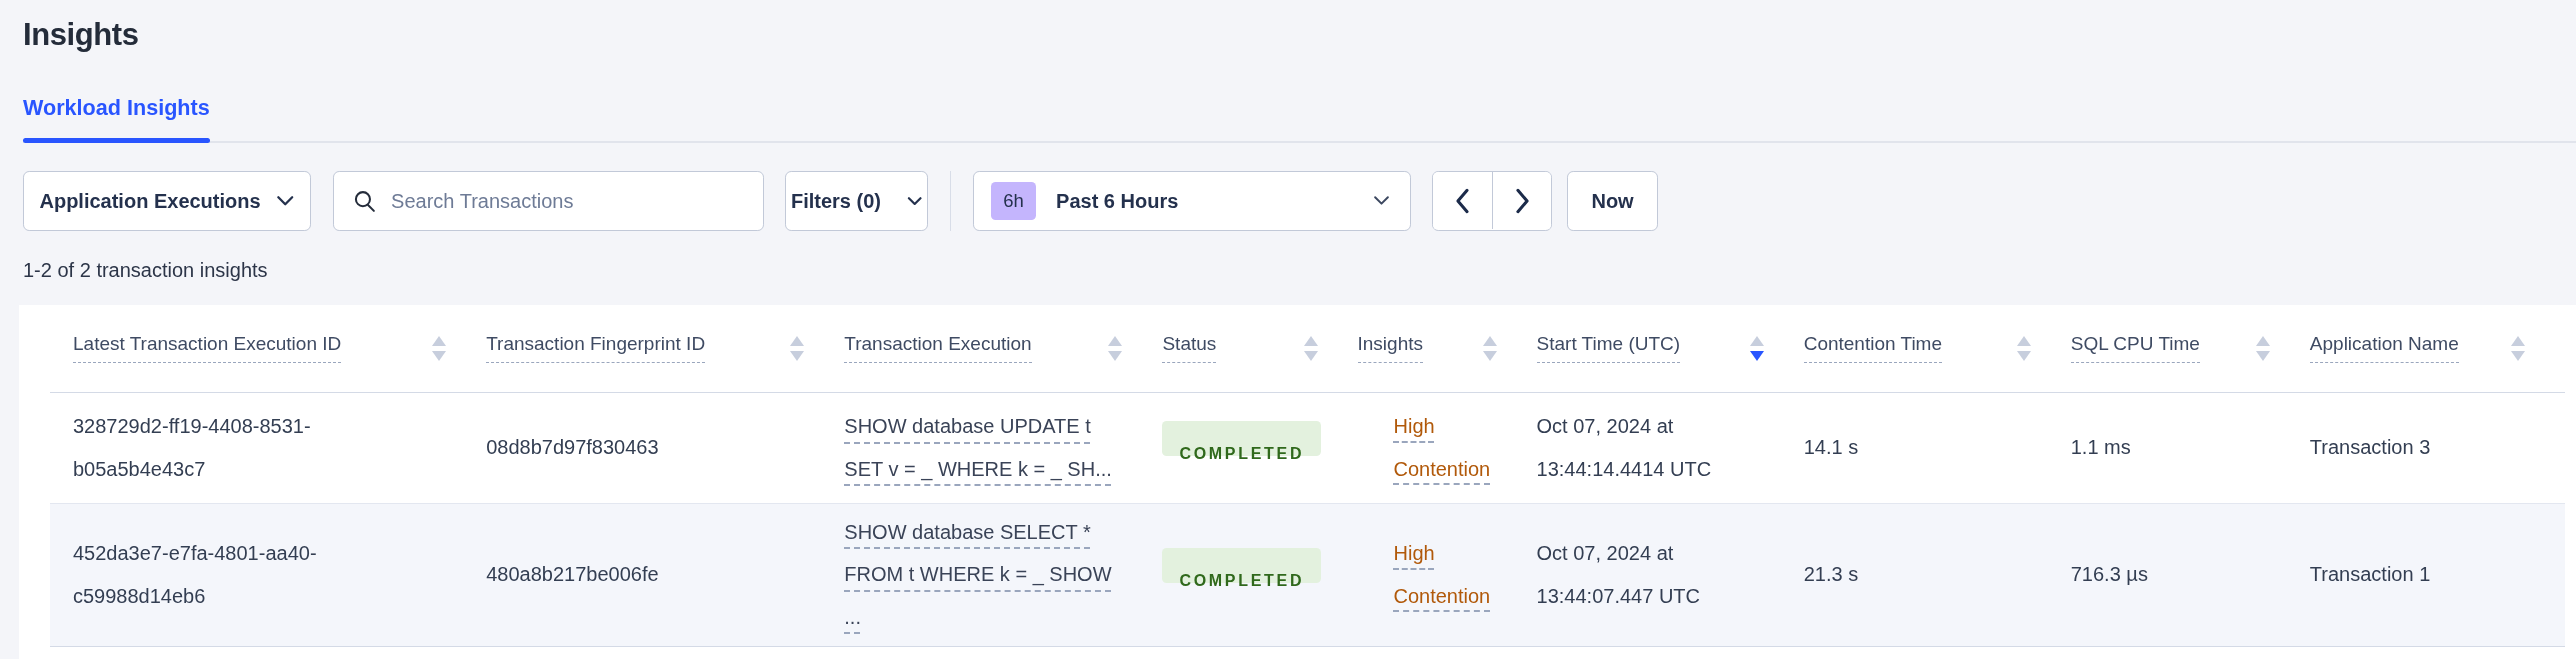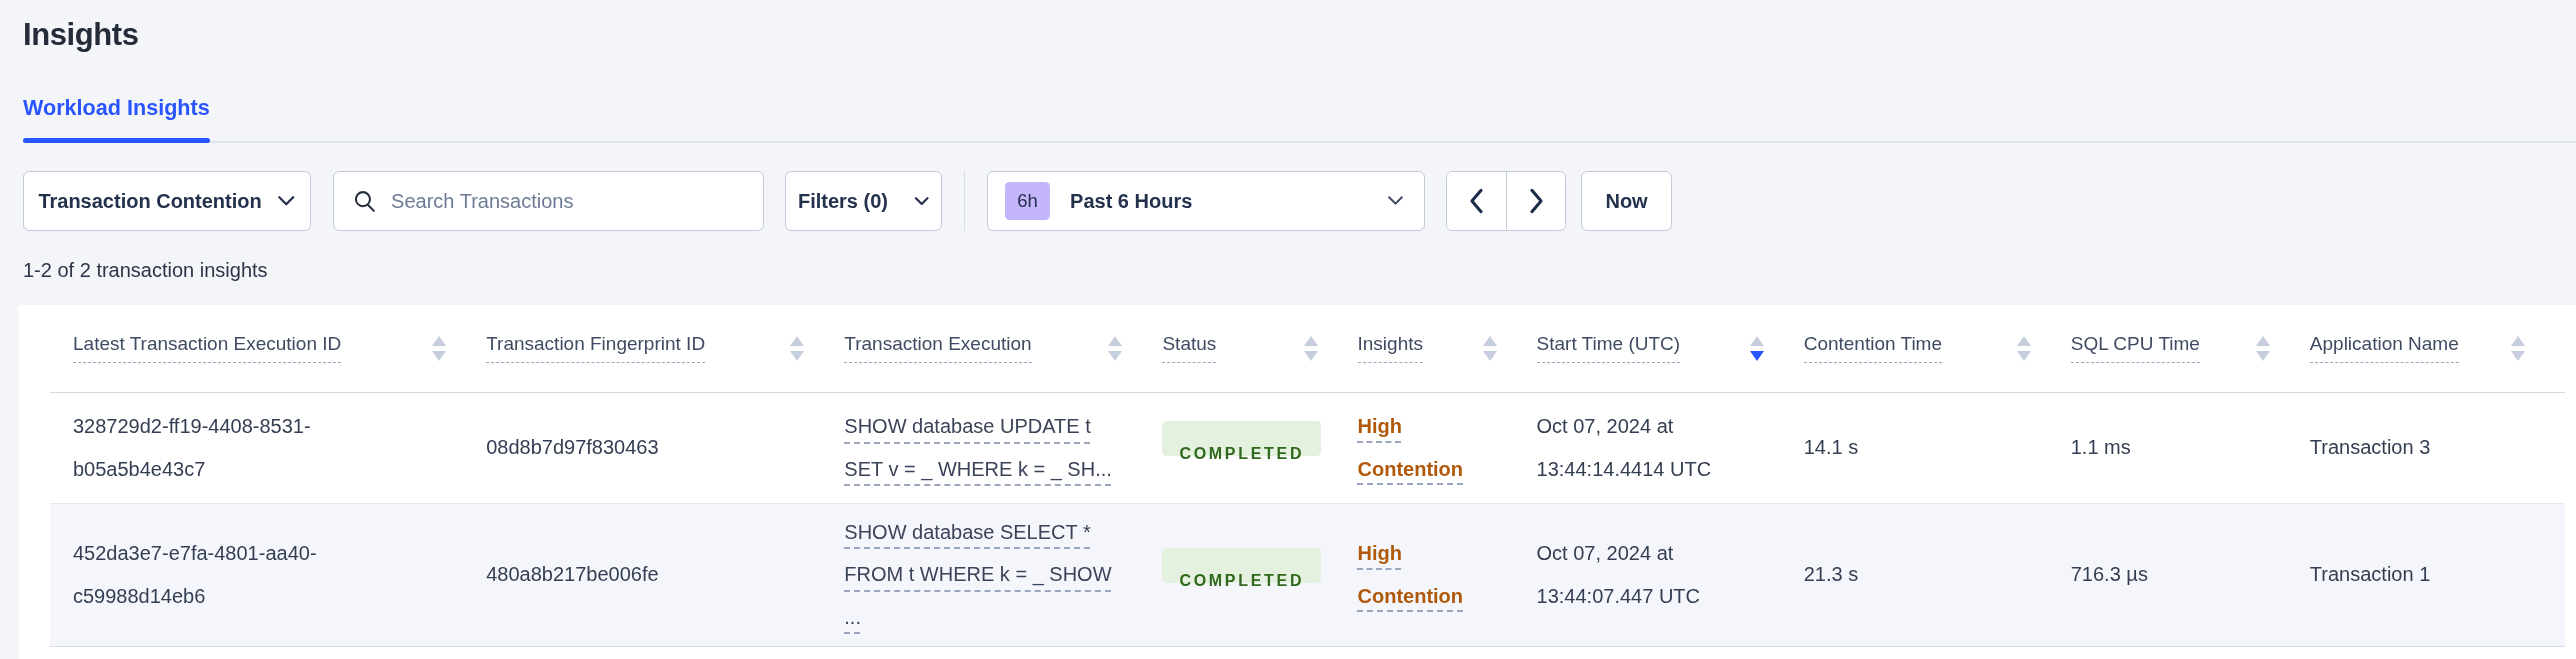--- a/index.html
+++ b/index.html
@@ -40,21 +40,21 @@
     display: flex; align-items: center; font-size: 20px; font-weight: 600;
     color: #24314d; cursor: pointer; font-family: inherit;
   }
   .type-select { width: 288px; justify-content: center; gap: 15.4px; }
   .search-box { width: 431px; padding: 0 18.5px; gap: 14px; cursor: text; }
   .search-box input {
     border: none; outline: none; flex: 1; font-size: 20px; font-family: inherit;
     color: #24314d; background: transparent;
   }
   .search-box input::placeholder { color: #6e7b96; font-weight: 400; }
-  .filters-btn { width: 157px; justify-content: center; gap: 26px; }
+  .filters-btn { width: 143px; justify-content: center; gap: 26px; }
   .vdiv { width: 1.5px; height: 60px; background: #d8dde8; }
   .time-picker { width: 438px; padding: 0 20px 0 17px; }
   .time-chip {
     background: #c4b5fd; border-radius: 4.6px; padding: 7.7px 12.3px;
     font-size: 18.5px; font-weight: 400; color: #24314d;
   }
   .time-label { margin-left: 20px; font-weight: 600; }
   .time-picker .chev { margin-left: auto; }
   .pager {
     display: flex; background: #fff; border: 1.5px solid #c2c9d8; border-radius: 6.2px;
@@ -97,38 +97,38 @@
     color: #3a4357; cursor: pointer; white-space: pre-line; display: inline-block;
     text-decoration: underline dashed #9aa6bd; text-underline-offset: 8.5px;
     text-decoration-thickness: 1.5px;
   }
   .status-badge {
     display: inline-block; background: #e3f1de; color: #30691c;
     font-size: 16px; font-weight: 700; letter-spacing: 2.7px;
     padding: 15px 17px; height: 35px; line-height: 35px; border-radius: 4.6px;
   }
   .insight-link {
-    display: inline-block; max-width: 127px; color: #b1590a; font-weight: 700; cursor: pointer;
+    display: inline-block; max-width: 127px; color: #b1590a; font-weight: 400; cursor: pointer;
     text-decoration: underline dashed #9aa6bd; text-underline-offset: 7.7px;
-    text-decoration-thickness: 1.5px; line-height: 2.12;
+    text-decoration-thickness: 1.5px; line-height: 2.12; margin-left: 36px;
   }
   svg { display: block; }
 </style>
 </head>
 <body>
 
 <div class="page-head">
   <div class="page-title">Insights</div>
   <div class="tabs">
     <div class="tab active">Workload Insights</div>
   </div>
 
   <div class="controls">
     <button class="ctl type-select">
-      <span>Transaction Contention</span>
+      <span>Application Executions</span>
       <span>
         <svg width="18.5" height="12.3" viewBox="0 0 24 16">
             <polyline points="3,3 12,12 21,3" fill="none" stroke="#24314d" stroke-width="3" stroke-linecap="round" stroke-linejoin="round"></polyline>
           </svg>
       </span>
     </button>
 
     <div class="ctl search-box">
       <span>
         <svg width="25" height="25" viewBox="0 0 32 32">

